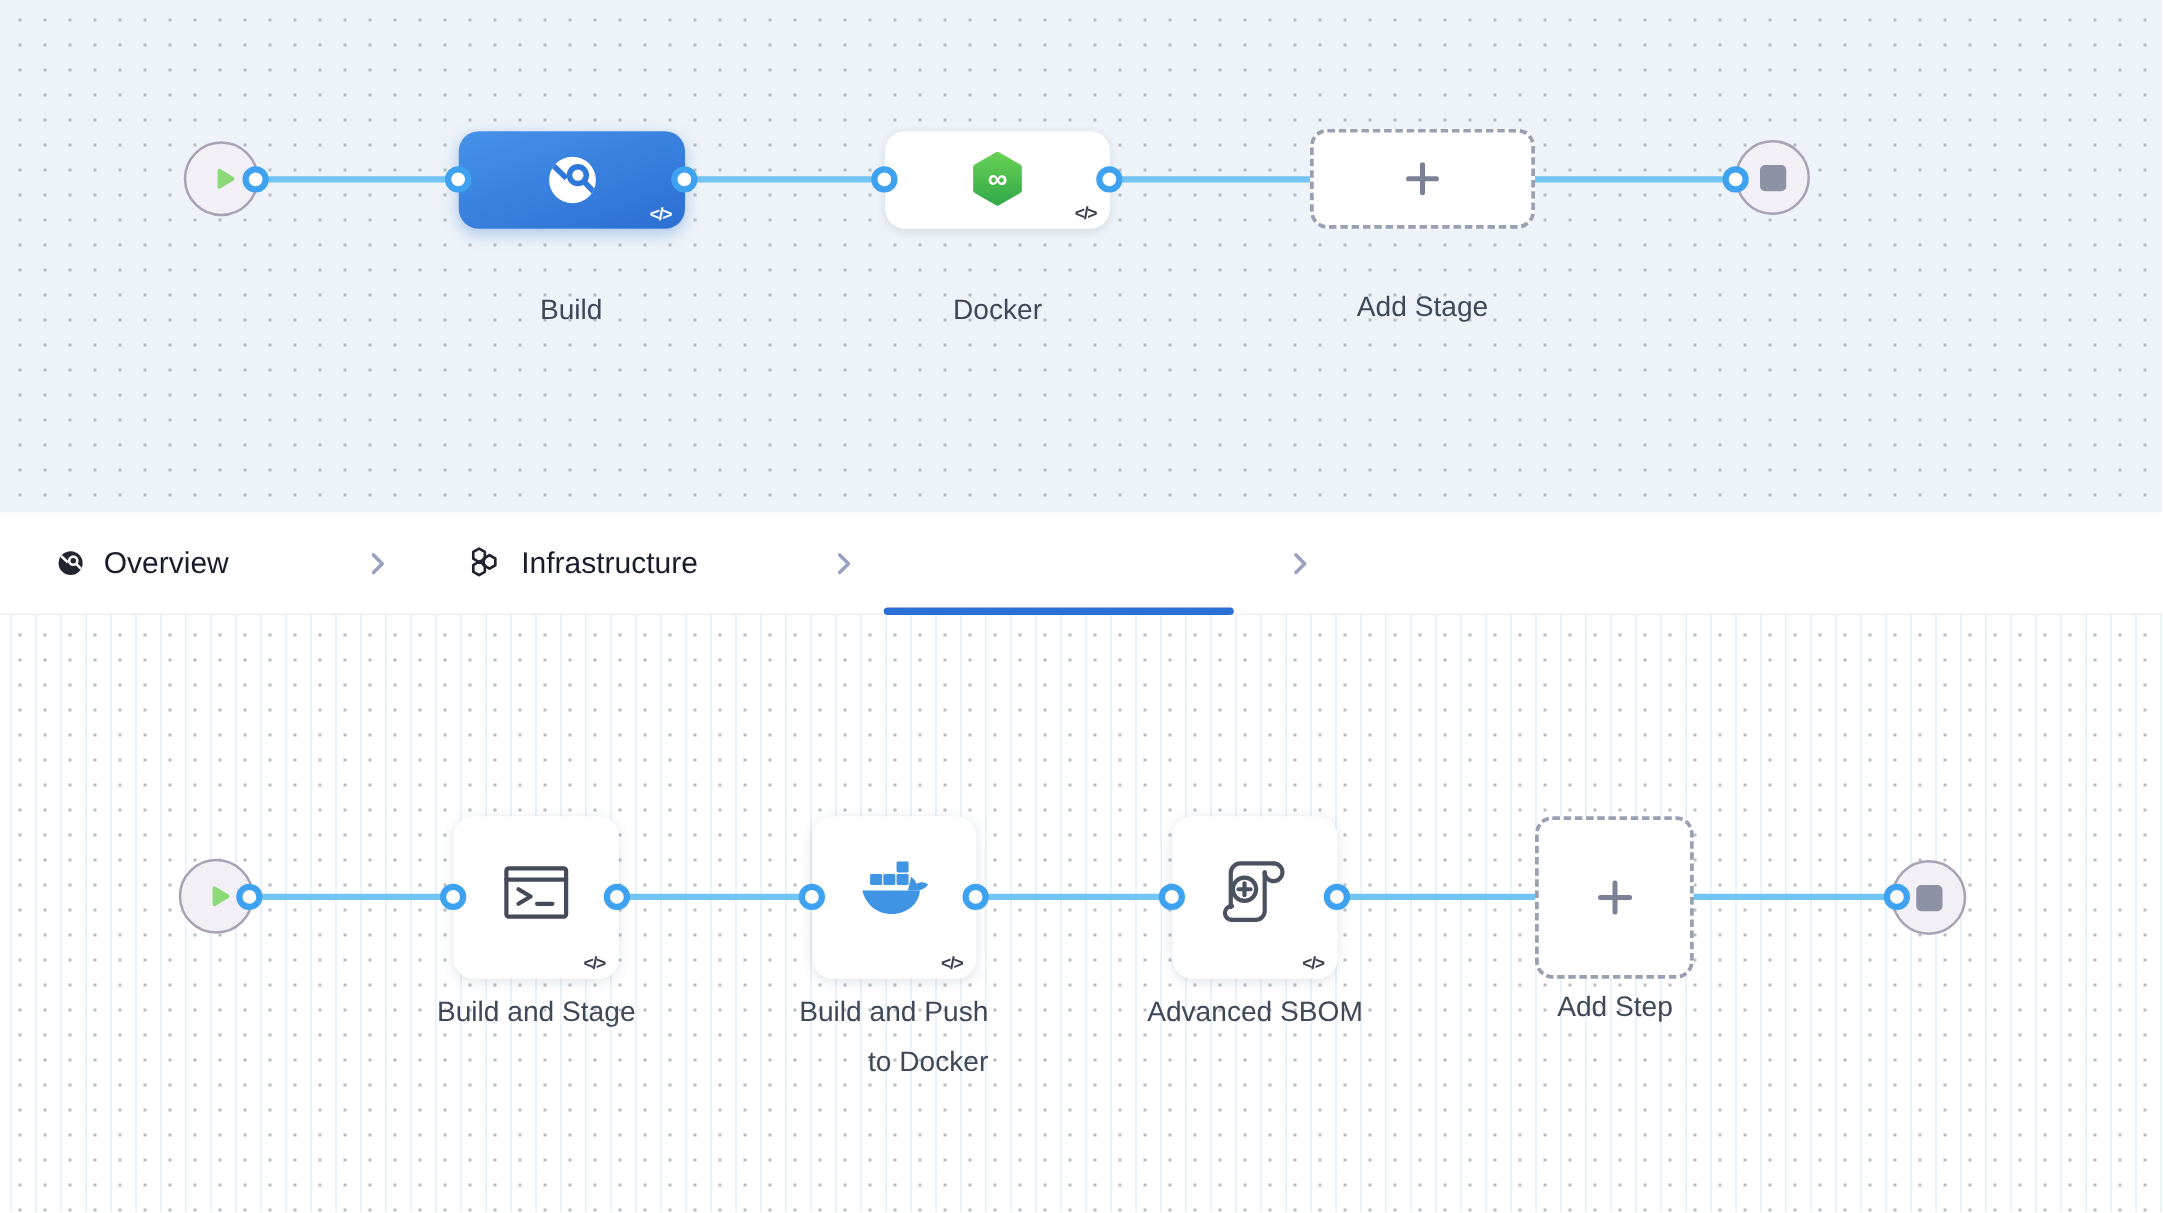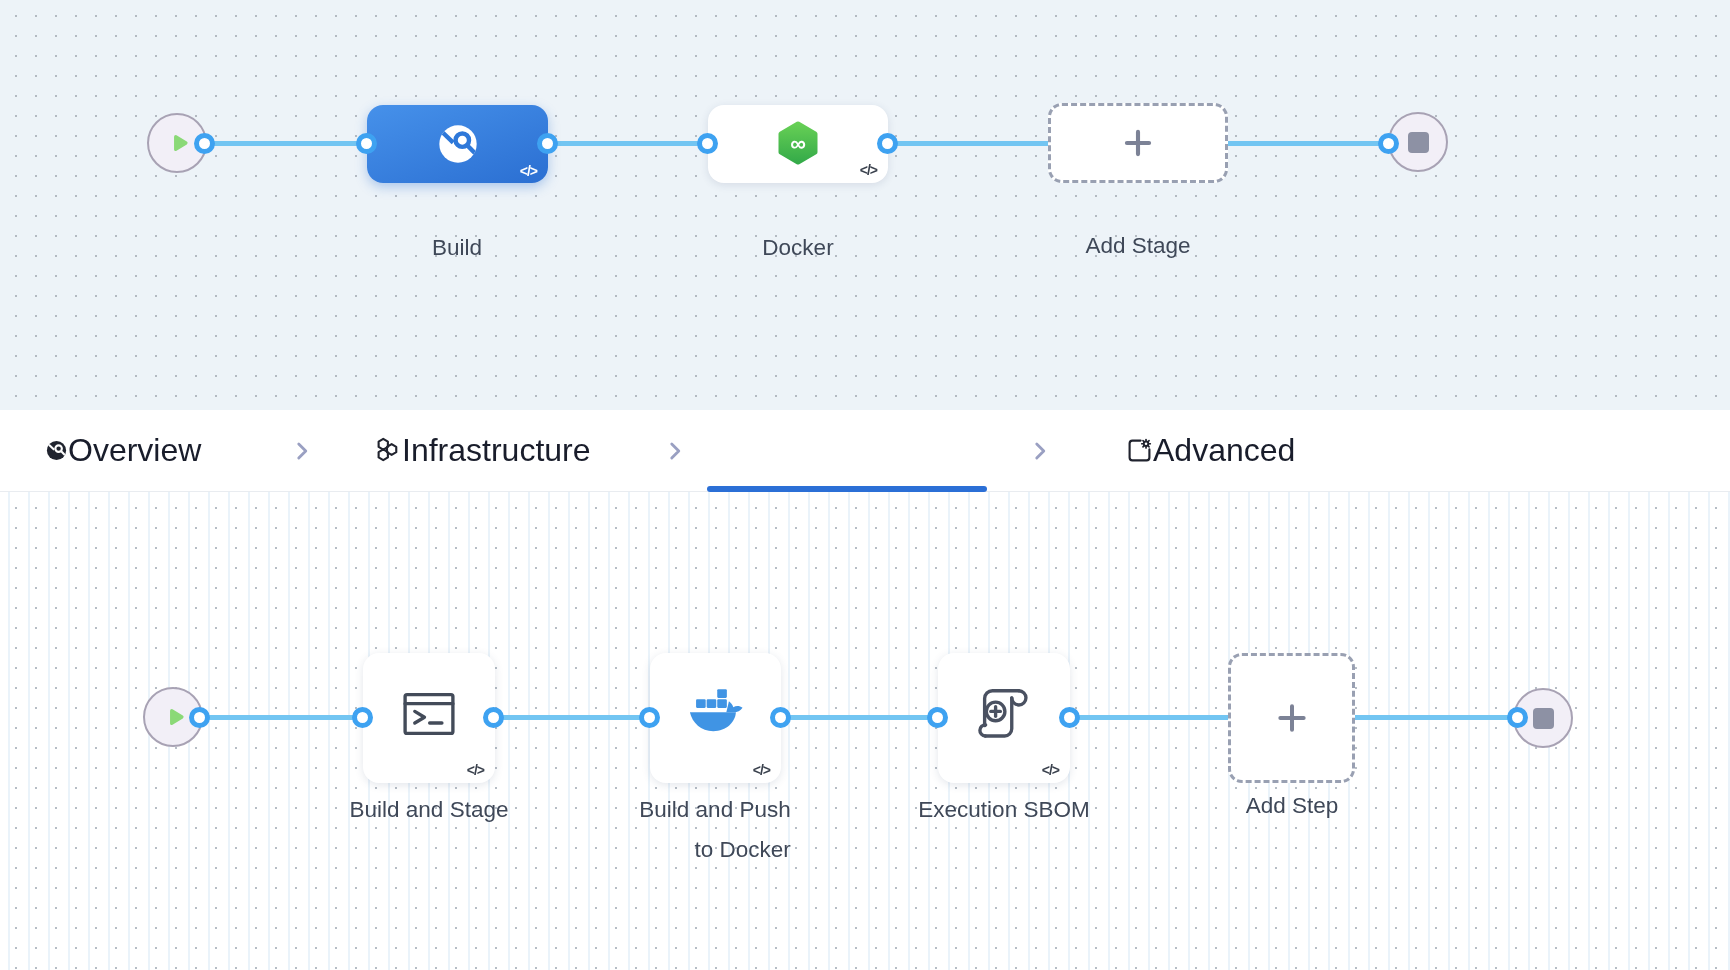--- a/index.html
+++ b/index.html
@@ -79,22 +79,22 @@
     font-size:22.5px;color:#3f4858;text-align:right;line-height:40px;
     white-space:nowrap;z-index:2;
   }
 
   
   .tabbar{
     position:absolute;top:410px;left:0;right:0;height:82px;background:#ffffff;
     border-bottom:1px solid #e9ecf0;box-sizing:border-box;z-index:3;
   }
   .tab{
-    position:absolute;top:0;height:100%;display:flex;align-items:center;
-    font-size:32px;font-weight:500;color:#191d2b;cursor:pointer;white-space:nowrap;
+    position:absolute;top:0;height:100%;display:flex;align-items:center;gap:15px;
+    font-size:24px;font-weight:500;color:#191d2b;cursor:pointer;white-space:nowrap;
   }
   .tab.active{font-weight:600;}
   .tab-sep{position:absolute;top:0;height:100%;display:flex;align-items:center;}
   .tab-underline{
     position:absolute;left:707px;bottom:-1px;width:280px;height:6px;
     background:#2b6fd6;border-radius:3px;
   }
 </style>
 </head>
 <body>
@@ -216,39 +216,20 @@
         </svg>
     </div>
 
 
     <div class="tab-sep" style="left:1027px;">
       <svg width="26" height="26" viewBox="0 0 24 24">
           <path d="M9 5.5 L15.5 12 L9 18.5" fill="none" stroke="#9aa0c2" stroke-width="2.6" stroke-linecap="round" stroke-linejoin="round"></path>
         </svg>
     </div>
 
-    <div class="tab" style="left:1126px;">
-      <span style="display:flex;">
-        <svg width="27" height="27" viewBox="0 0 24 24" fill="none" stroke="#20232e" stroke-width="1.9" stroke-linecap="round">
-          <path d="M20.8 11 V18.3 C20.8 19.7 19.7 20.8 18.3 20.8 H5.7 C4.3 20.8 3.2 19.7 3.2 18.3 V5.7 C3.2 4.3 4.3 3.2 5.7 3.2 H13"></path>
-          <circle cx="17.8" cy="6" r="2" stroke-width="1.7"></circle>
-          <g stroke-width="1.5">
-            <line x1="17.8" y1="2.2" x2="17.8" y2="3.3"></line>
-            <line x1="17.8" y1="8.7" x2="17.8" y2="9.8"></line>
-            <line x1="14" y1="6" x2="15.1" y2="6"></line>
-            <line x1="20.5" y1="6" x2="21.6" y2="6"></line>
-            <line x1="15.1" y1="3.3" x2="15.9" y2="4.1"></line>
-            <line x1="19.7" y1="7.9" x2="20.5" y2="8.7"></line>
-            <line x1="15.1" y1="8.7" x2="15.9" y2="7.9"></line>
-            <line x1="19.7" y1="4.1" x2="20.5" y2="3.3"></line>
-          </g>
-        </svg>
-      </span>
-      <span>Advanced</span>
-    </div>
 
     <div class="tab-underline"></div>
   </nav>
 
   <section class="canvas canvas-bottom">
 
     <div class="flow-line" style="left:185px;top:223px;width:1345px;"></div>
 
     <div class="terminal-node" style="left:143px;top:195px;">
       <span style="margin-left:5px;display:flex;">
@@ -320,17 +301,17 @@
     <span class="port" style="left:770px;top:215px;"></span>
     <span class="port" style="left:927px;top:215px;"></span>
     <span class="port" style="left:1059px;top:215px;"></span>
     <span class="port" style="left:1507px;top:215px;"></span>
 
     <div class="node-label" style="left:429px;top:298px;">Build and Stage</div>
     <div class="node-label" style="left:715px;top:298px;">
       <span style="display:block;">Build and Push</span>
       <span style="display:block;">to Docker</span>
     </div>
-    <div class="node-label" style="left:1004px;top:298px;">Execution SBOM</div>
+    <div class="node-label" style="left:1004px;top:298px;">Advanced SBOM</div>
     <div class="node-label" style="left:1292px;top:294px;">Add Step</div>
   </section>
 
 </div>
 
 </body></html>

